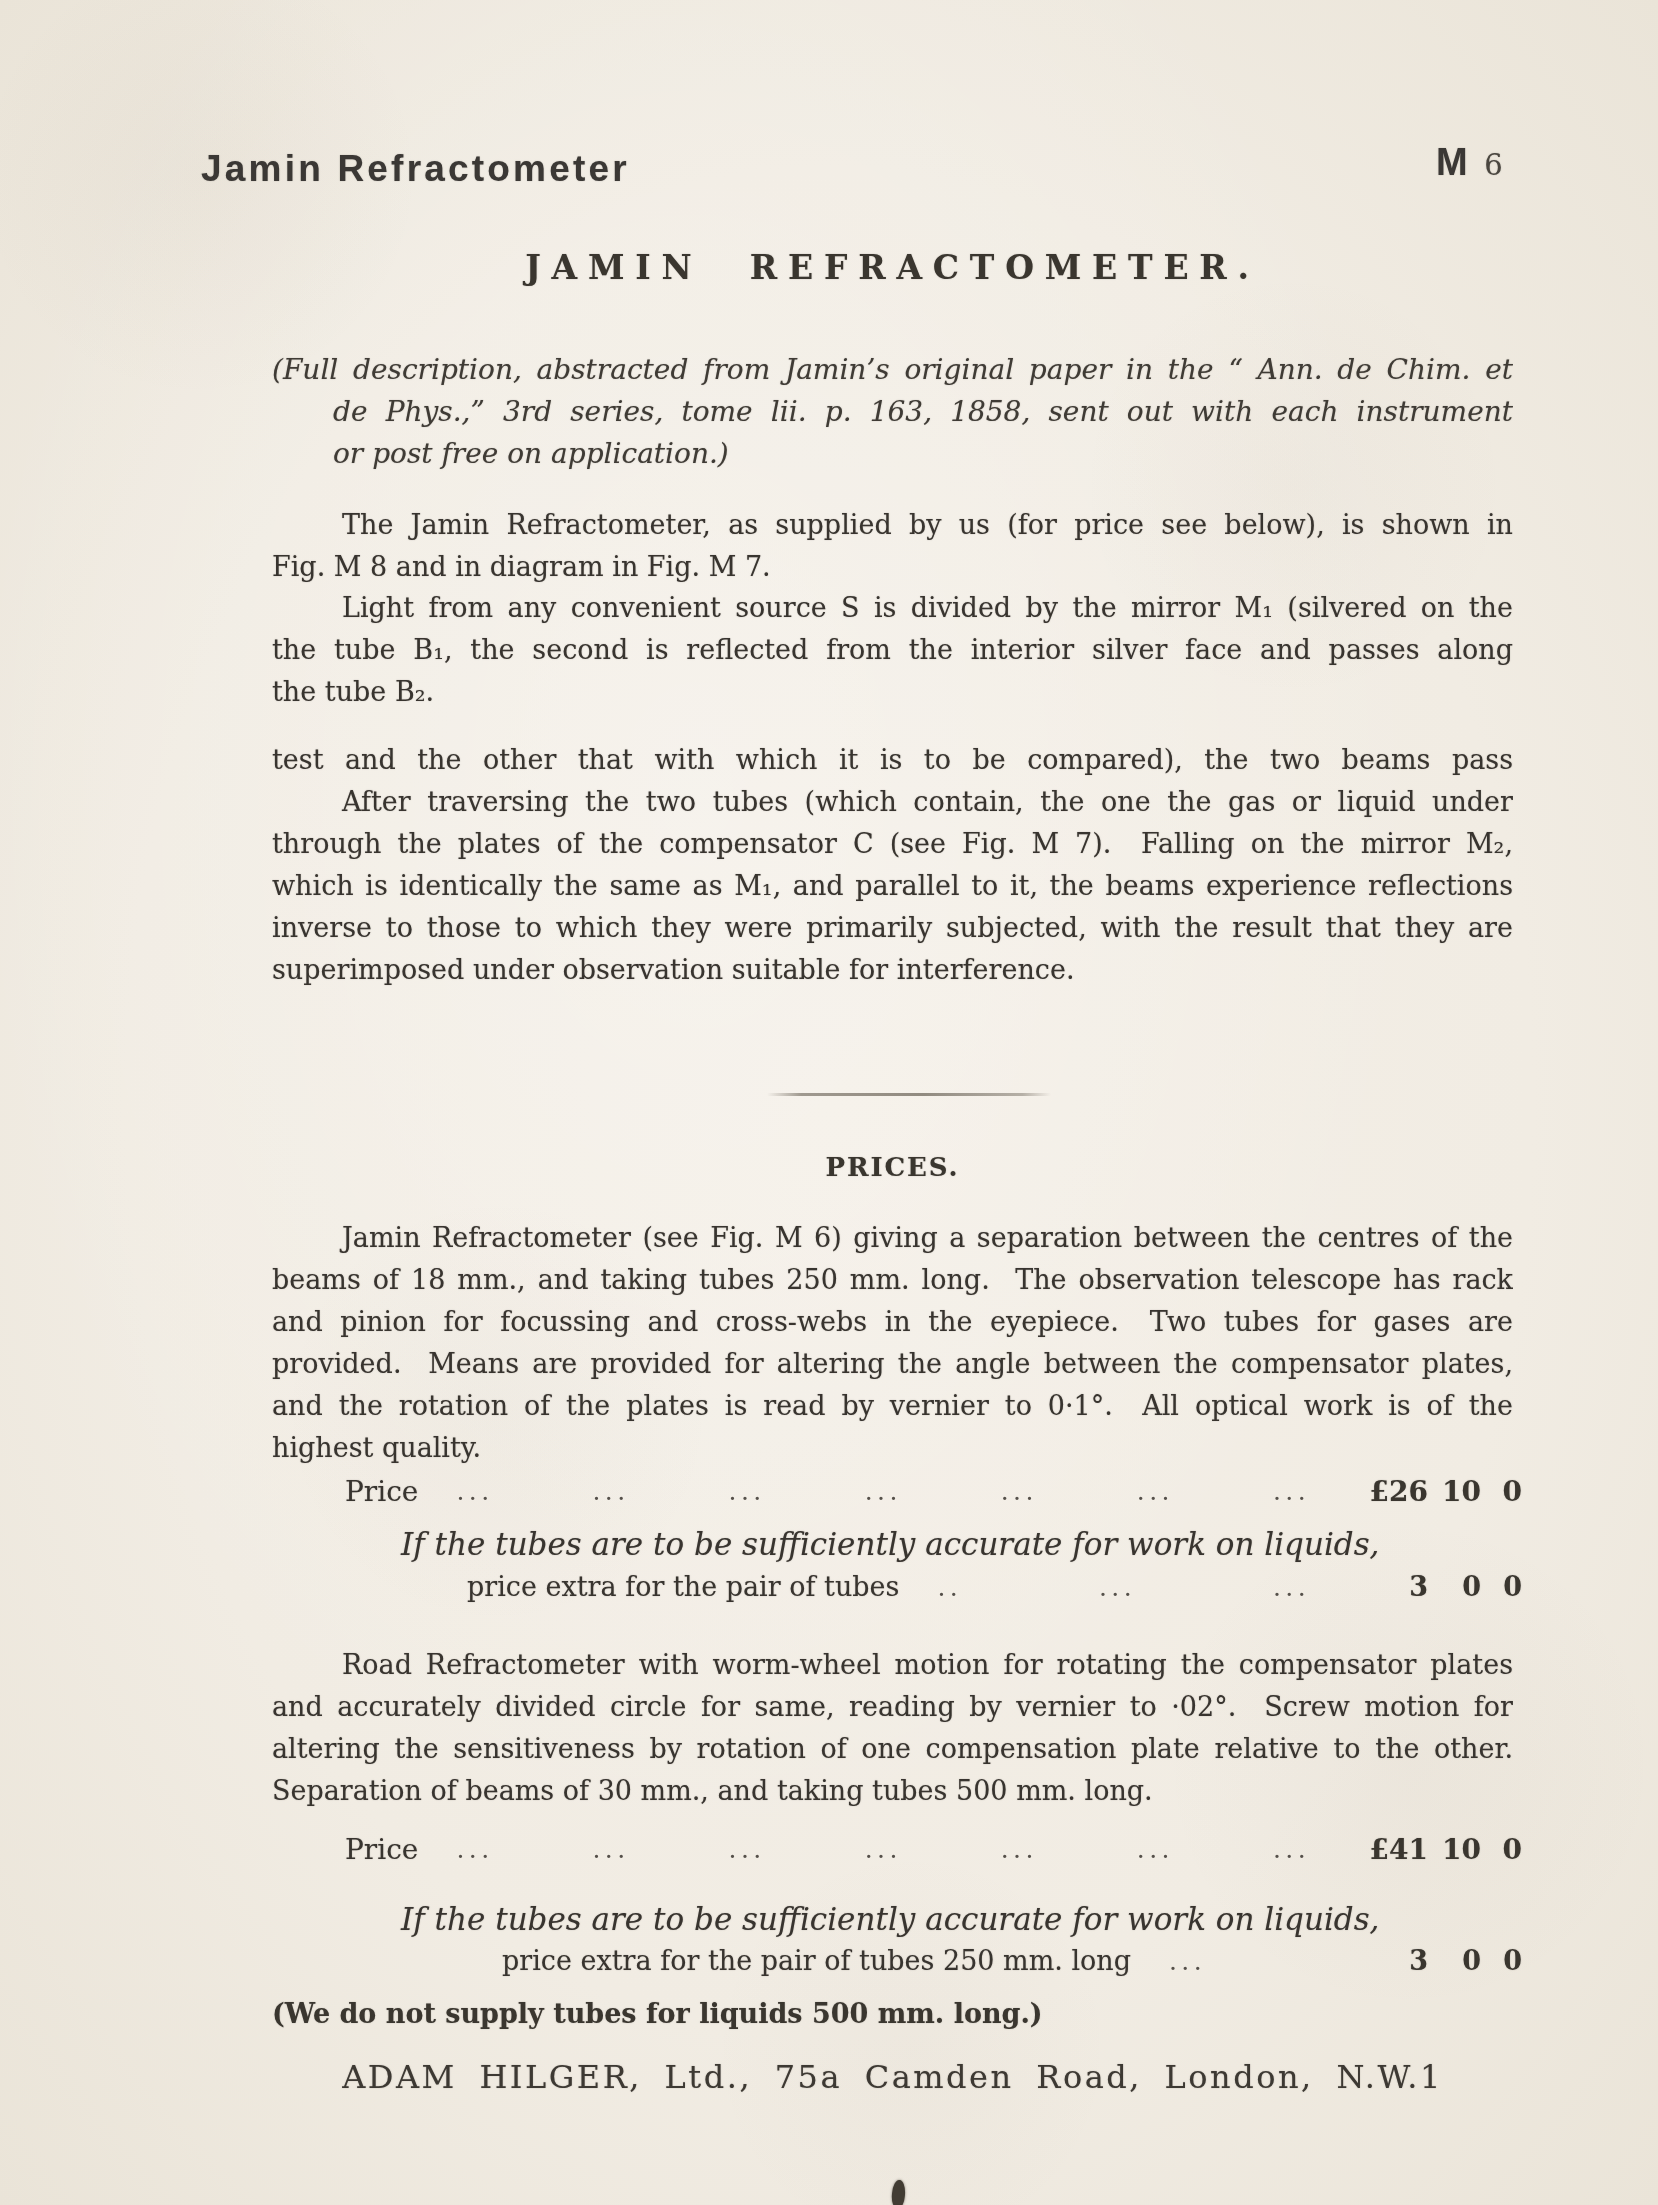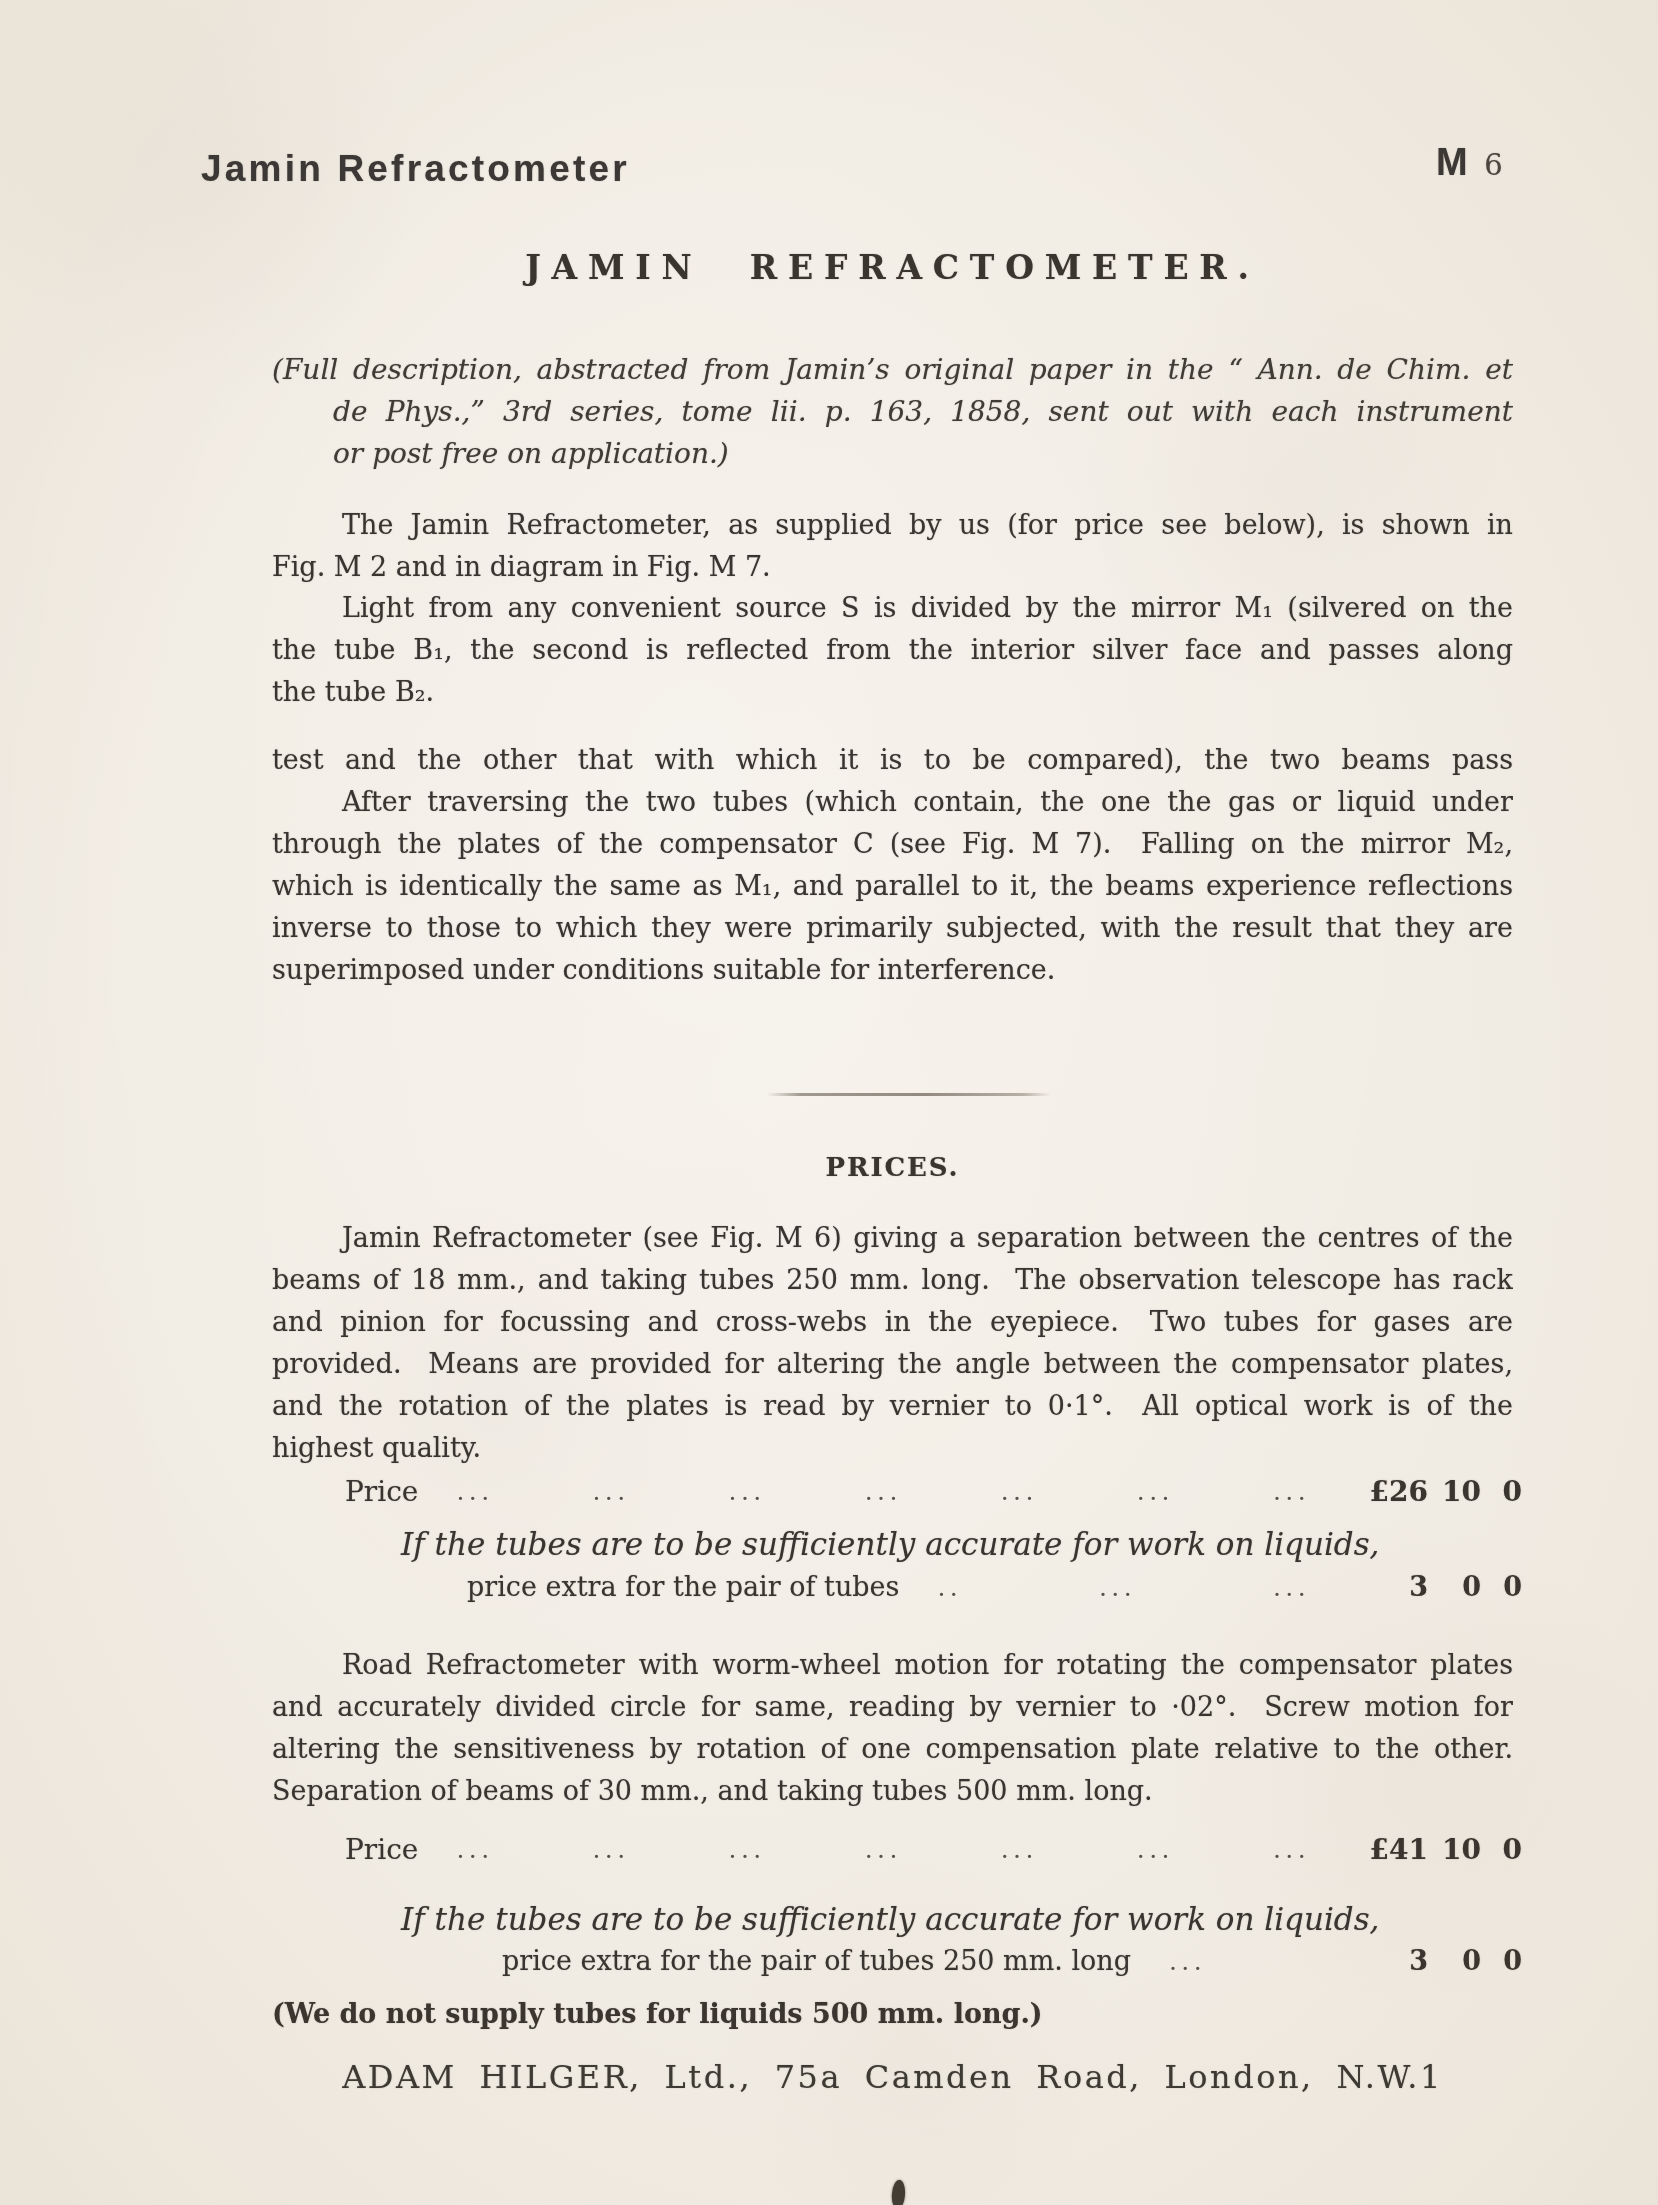--- a/index.html
+++ b/index.html
@@ -126,36 +126,36 @@
   <div class="abs col doc-title soft">JAMIN REFRACTOMETER.</div>
 
   <div class="abs col abstract">
     <div class="line jfill soft">(Full description, abstracted from Jamin’s original paper in the “ Ann. de Chim. et</div>
     <div class="line jfill hang soft">de Phys.,” 3rd series, tome lii. p. 163, 1858, sent out with each instrument</div>
     <div class="line hang soft">or post free on application.)</div>
   </div>
 
   <div class="abs col bodytext para-1">
     <div class="line jfill indent soft">The Jamin Refractometer, as supplied by us (for price see below), is shown in</div>
-    <div class="line soft">Fig. M 2 and in diagram in Fig. M 7.</div>
+    <div class="line soft">Fig. M 8 and in diagram in Fig. M 7.</div>
   </div>
 
   <div class="abs col bodytext para-2">
     <div class="line jfill indent soft">Light from any convenient source S is divided by the mirror M₁ (silvered on the</div>
     <div class="line jfill soft">the tube B₁, the second is reflected from the interior silver face and passes along</div>
     <div class="line soft">the tube B₂.</div>
   </div>
 
   <div class="abs col bodytext para-3">
     <div class="line jfill soft">test and the other that with which it is to be compared), the two beams pass</div>
     <div class="line jfill indent soft">After traversing the two tubes (which contain, the one the gas or liquid under</div>
     <div class="line jfill soft">through the plates of the compensator C (see Fig. M 7).  Falling on the mirror M₂,</div>
     <div class="line jfill soft">which is identically the same as M₁, and parallel to it, the beams experience reflections</div>
     <div class="line jfill soft">inverse to those to which they were primarily subjected, with the result that they are</div>
-    <div class="line soft">superimposed under conditions suitable for interference.</div>
+    <div class="line soft">superimposed under observation suitable for interference.</div>
   </div>
 
   <div class="abs divider"></div>
 
   <div class="abs col prices-heading soft">PRICES.</div>
 
   <div class="abs col bodytext para-4">
     <div class="line jfill indent soft">Jamin Refractometer (see Fig. M 6) giving a separation between the centres of the</div>
     <div class="line jfill soft">beams of 18 mm., and taking tubes 250 mm. long.  The observation telescope has rack</div>
     <div class="line jfill soft">and pinion for focussing and cross-webs in the eyepiece.  Two tubes for gases are</div>

